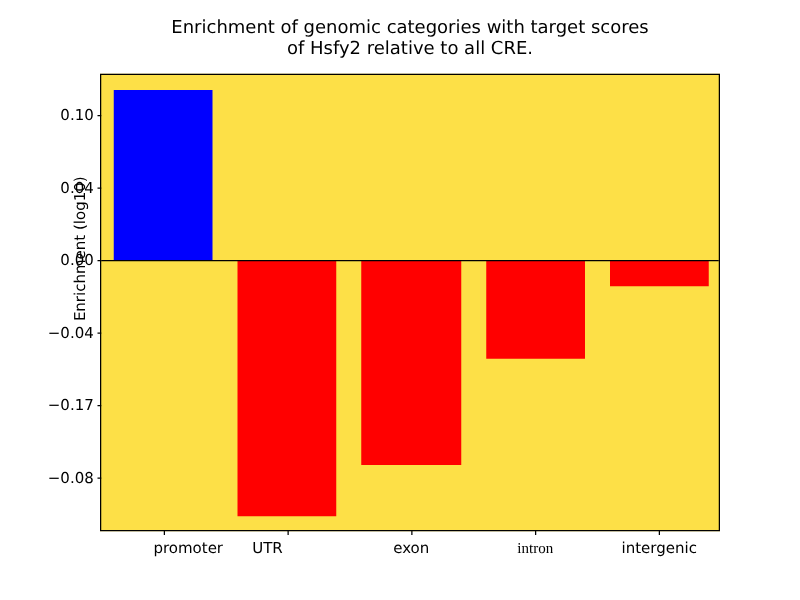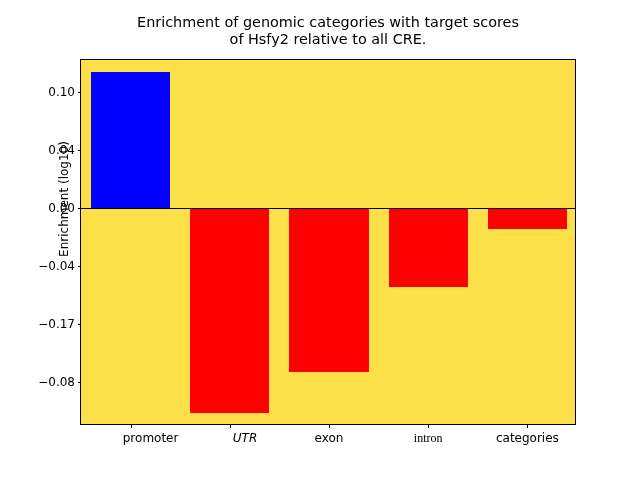--- a/index.html
+++ b/index.html
@@ -166,23 +166,23 @@
         </div>
         <div class="ytick-row" style="top: 321.987px;">
           <div class="ytick-mark"></div>
           <div class="ytick-label">−0.08</div>
         </div>
       </div>
     <div id="xticks-layer">
         <div class="xtick-mark" style="left: 49.6px;"></div>
         <div class="xtick-label" style="left: 49.6px; margin-left: 20px;">promoter</div>
         <div class="xtick-mark" style="left: 148.8px;"></div>
-        <div class="xtick-label" style="left: 164px; font-style: italic;">UTR</div>
+        <div class="xtick-label" style="left: 133px;">UTR</div>
         <div class="xtick-mark" style="left: 248px;"></div>
         <div class="xtick-label" style="left: 248px;">exon</div>
         <div class="xtick-mark" style="left: 347.2px;"></div>
         <div class="xtick-label" style="left: 347.2px; font-family: Liberation Serif, serif;">intron</div>
         <div class="xtick-mark" style="left: 446.4px;"></div>
-        <div class="xtick-label" style="left: 446.4px;">categories</div>
+        <div class="xtick-label" style="left: 446.4px;">intergenic</div>
       </div>
   </div>
 
 </div>
 
 </body></html>

